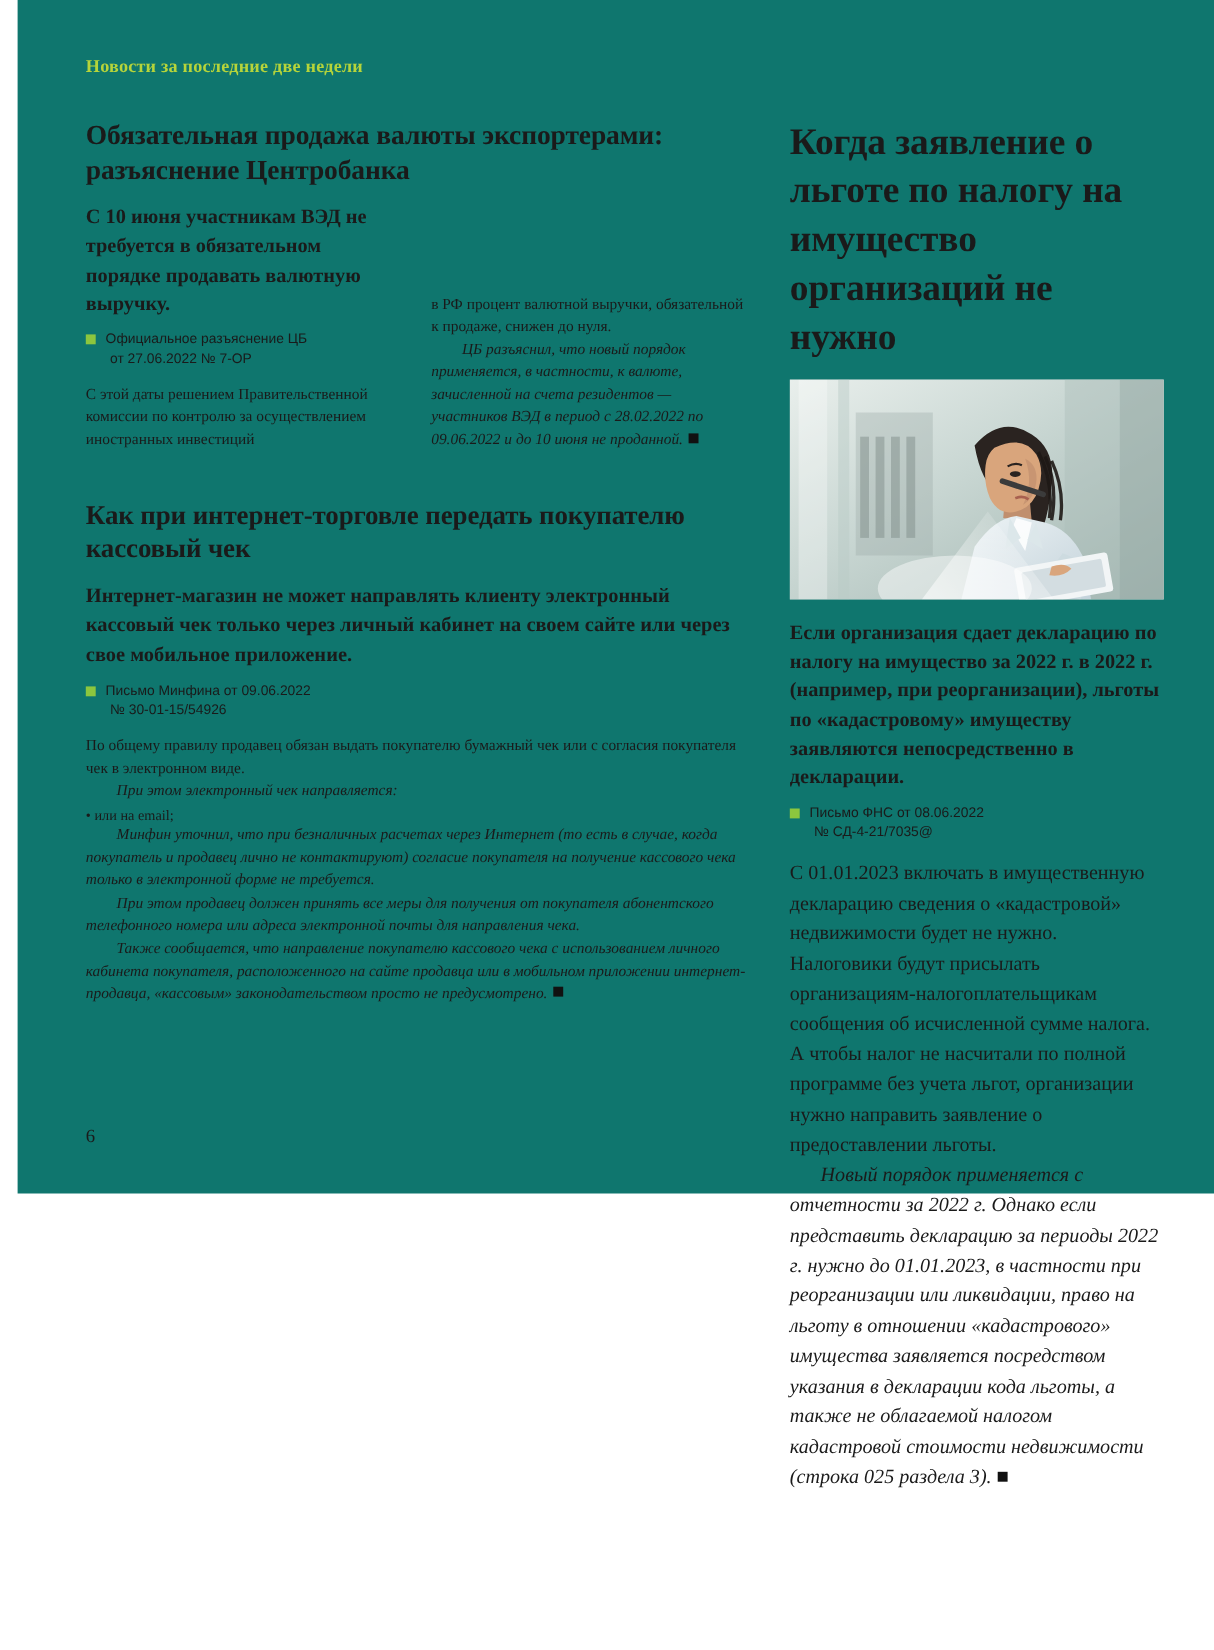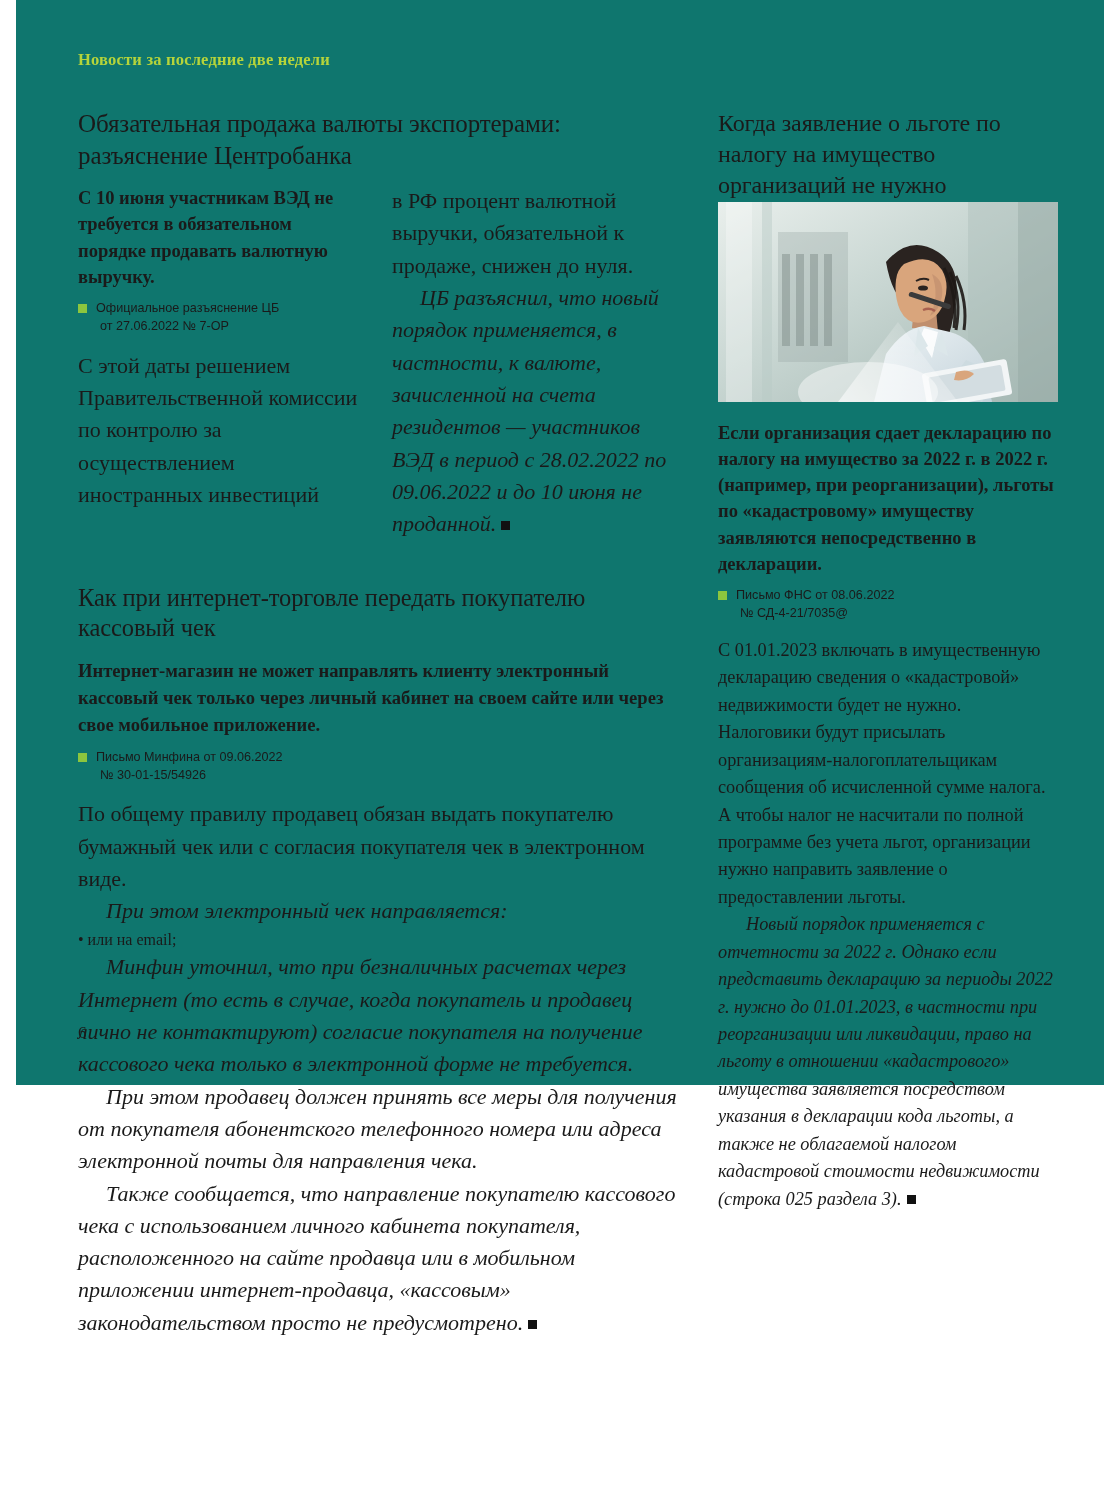--- a/index.html
+++ b/index.html
@@ -46,30 +46,30 @@
     width: 600px;
   }
   .col-right {
     width: 340px;
     margin-left: 40px;
   }
 
   
   h2.headline {
     font-family: "Liberation Serif", serif;
-    font-weight: normal;
+    font-weight: bold;
     font-size: 25px;
     line-height: 1.26;
     margin: 0 0 14px 0;
     letter-spacing: -0.1px;
   }
   h2.headline.right {
-    font-size: 24px;
+    font-size: 34px;
     line-height: 1.3;
-    margin-bottom: 0;
+    margin-bottom: 16px;
   }
 
   
   .lead {
     font-weight: bold;
     font-size: 18.5px;
     line-height: 1.42;
     margin: 0 0 10px 0;
   }
 
@@ -91,41 +91,42 @@
     height: 9px;
     background: #8cc63e;
     display: block;
   }
   .source .l2 {
     display: block;
     padding-left: 4px;
   }
 
   p.body {
-    font-size: 22px;
+    font-size: 14px;
     line-height: 1.47;
     margin: 0;
     text-align: left;
   }
   p.body.indent { text-indent: 28px; font-style: italic; }
-  p.bullet { margin: 0; font-size: 16px; line-height: 1.47; }
+  p.bullet { margin: 0; font-size: 13px; line-height: 1.47; }
 
   .sq-end {
     display: inline-block;
     width: 9px;
     height: 9px;
     background: #111;
     margin-left: 5px;
     vertical-align: 1px;
   }
 
   
   .two-sub {
     display: flex;
     gap: 28px;
+    align-items: flex-end;
   }
   .two-sub .sub {
     width: 286px;
   }
 
   
   .section2 { margin-top: 42px; }
   .section2 h2.headline { font-size: 24.5px; }
   .section2 .lead { font-size: 18.6px; line-height: 1.44; }
 

